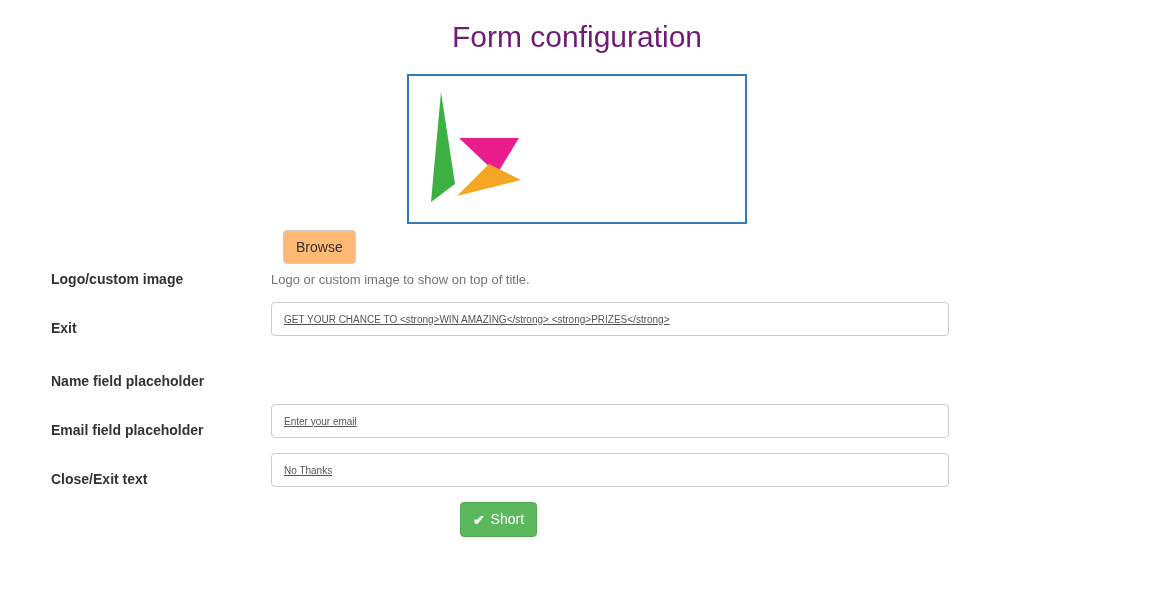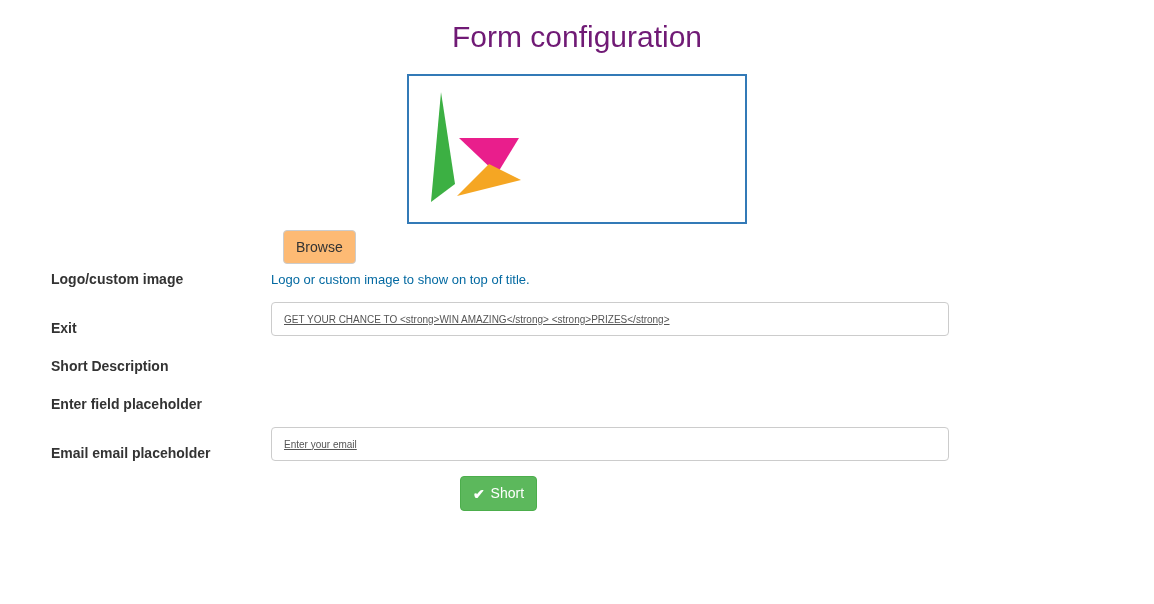--- a/index.html
+++ b/index.html
@@ -74,21 +74,21 @@
       background-color: #fdba74;
       border-color: #ccc;
       margin-left: 12px;
     }
     .btn-success {
       color: #fff;
       background-color: #5cb85c;
       border-color: #4cae4c;
     }
     .help-text {
-      color: #0369a1;
+      color: #737373;
       font-size: 13px;
       margin-top: 8px;
       display: block;
     }
     .form-control {
       display: block;
       width: 100%;
       height: 34px;
       padding: 6px 12px;
       font-size: 10px;
@@ -138,35 +138,40 @@
     </div>
 
     <div class="form-group">
       <label class="form-label">Exit</label>
       <div class="form-control-wrap">
         <input type="text" class="form-control" value="GET YOUR CHANCE TO &lt;strong&gt;WIN AMAZING&lt;/strong&gt; &lt;strong&gt;PRIZES&lt;/strong&gt;" style="">
       </div>
     </div>
 
     <div class="form-group">
-      <label class="form-label">Short Description</label>
     </div>
 
     <div class="form-group">
-      <label class="form-label">Enter field placeholder</label>
+      <label class="form-label">Name field placeholder</label>
     </div>
 
     <div class="form-group">
-      <label class="form-label">Email email placeholder</label>
+      <label class="form-label">Email field placeholder</label>
       <div class="form-control-wrap">
         <input type="text" class="form-control" value="Enter your email" style="">
       </div>
     </div>
 
 
+    <div class="form-group">
+      <label class="form-label">Close/Exit text</label>
+      <div class="form-control-wrap">
+        <input type="text" class="form-control" value="No Thanks" style="">
+      </div>
+    </div>
 
     <div class="actions">
       <button class="btn btn-success">
         <span class="check-icon">✔</span>
         <span>Short</span>
       </button>
     </div>
   </div>
 </div>
 

